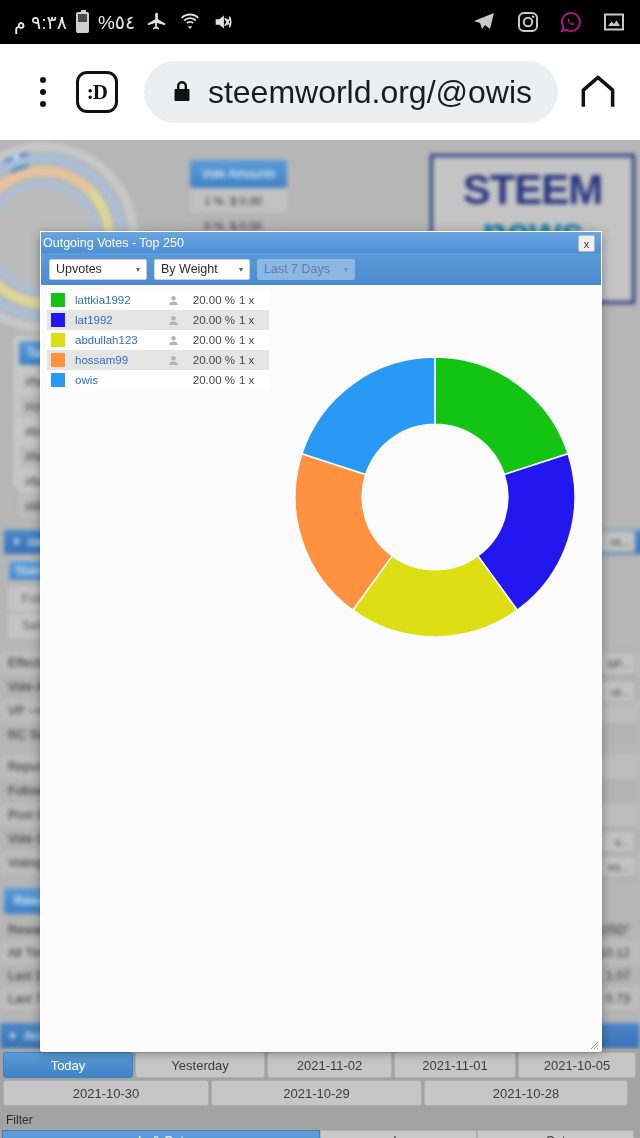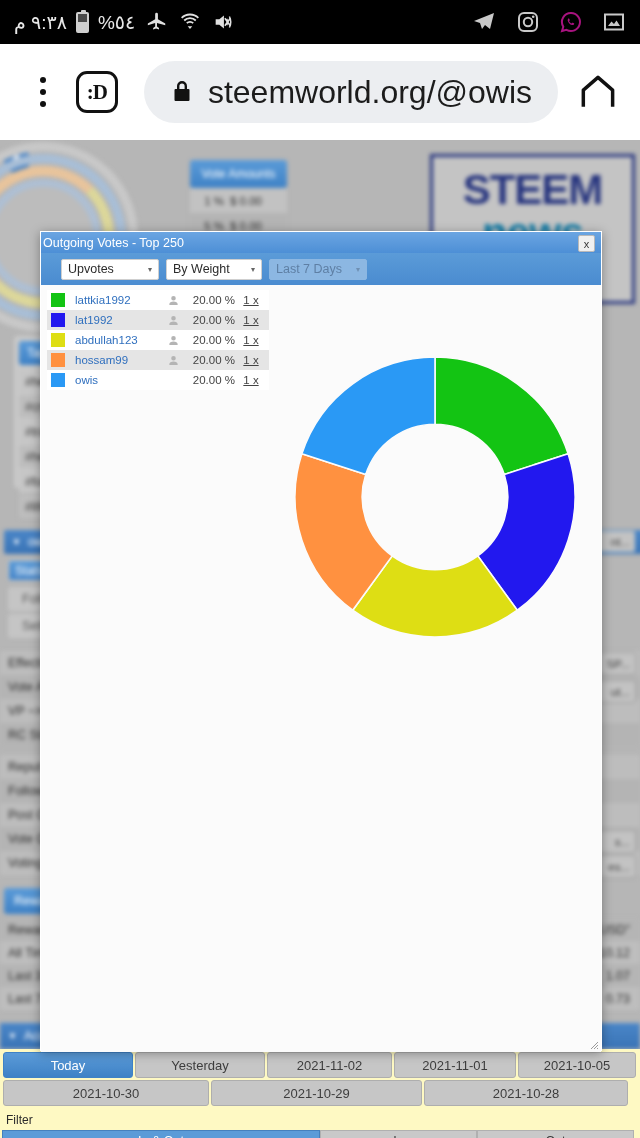--- a/index.html
+++ b/index.html
@@ -119,21 +119,21 @@
             display:flex; align-items:center; color:#2e2e2e; background:#bebebe; }
   .rewrow.alt { background:#b5b5b5; }
   .rewrow .lab { padding-left:8px; flex:1; }
   .rewrow .val { padding-right:10px; }
 
   .accfoot { position:absolute; left:0; top:883px; width:640px; height:26px;
              background:linear-gradient(#4a86c8,#3a74b6); color:#fff; font-size:12.5px;
              display:flex; align-items:center; padding-left:8px; }
 
   
-  .bottomsharp { position:absolute; left:0; top:909px; width:640px; height:89px; background:#fef9c3; }
+  .bottomsharp { position:absolute; left:0; top:909px; width:640px; height:89px; background:#a3a3a3; }
   .daytabs { display:flex; flex-wrap:wrap; padding:2px 2px 0 2px; }
   .daytab { height:26px; background:#c6c6c6; border:1px solid #aeaeae; border-radius:3px;
             margin:1px; font-size:13px; color:#3d3d3d; display:flex; align-items:center;
             justify-content:center; cursor:pointer; }
   .daytab.active { background:linear-gradient(#5b9bd8,#3f82c6); color:#fff; border-color:#3f82c6; }
   .filterlabel { font-size:12px; color:#2b2b2b; padding:6px 0 3px 6px; }
   .filtertabs { display:flex; padding:0 2px; }
   .ftab { height:22px; background:#c9c9c9; border:1px solid #b0b0b0; font-size:12.5px;
           color:#3a3a3a; display:flex; align-items:center; justify-content:center; cursor:pointer; }
   .ftab.active { background:#5b9bd8; color:#fff; border-color:#4580bd; }
@@ -150,21 +150,21 @@
     padding-left: 2px; position: relative;
   }
   .modal-close {
     position: absolute; right: 6px; top: 3px; width: 17px; height: 17px;
     background: #f0f0f0; border: 1px solid #b9b9b9; border-radius: 2px;
     font-size: 11px; color: #3a3a3a; display: flex; align-items: center;
     justify-content: center; cursor: pointer;
   }
   .modal-ctrls {
     height: 32px; background: linear-gradient(#5b9bd8,#4a8bd0);
-    display: flex; align-items: center; padding-left: 20px; gap: 7px;
+    display: flex; align-items: center; padding-left: 8px; gap: 7px;
   }
   .sel {
     height: 21px; background: #fff; border: 1px solid #cfcfcf; border-radius: 2px;
     display: flex; align-items: center; padding: 0 6px; font-size: 12.5px;
     color: #2b2b2b; cursor: pointer; position: relative;
   }
   .sel .caret { margin-left: auto; padding-left: 10px; font-size: 8px; color: #666; }
   .sel.s1 { width: 98px; }
   .sel.s2 { width: 96px; }
   .sel.s3 { width: 98px; background: #8cb7e2; border-color: #8cb7e2; color: #5e7fa4; }
@@ -172,21 +172,21 @@
 
   .modal-body { position: relative; height: 767px; background: #fbfbfb; }
 
   .vlist { position: absolute; left: 6px; top: 5px; width: 222px; background:#fff; }
   .vrow { height: 20px; display: flex; align-items: center; font-size: 11.5px; cursor:pointer; }
   .vrow.alt { background: #e5e5e5; }
   .swatch { width: 14px; height: 14px; margin: 0 10px 0 4px; flex: none; }
   .vname { color: #2f6fbe; flex: 1; }
   .vperson { width: 24px; display:flex; align-items:center; justify-content:center; }
   .vpct { width: 54px; text-align: right; color: #444; padding-right: 4px; }
-  .vcnt { width: 30px; text-align: center; color: #444; padding-right: 6px; text-decoration: underline; }
+  .vcnt { width: 30px; text-align: left; color: #444; padding-right: 6px; }
 
   .donutwrap { position: absolute; left: 244px; top: 62px; width: 300px; height: 300px; }
   .resize-handle {
     position:absolute; right:2px; bottom:2px; width:12px; height:12px; cursor:nwse-resize;
   }
 </style>
 </head>
 <body>
 
 <div id="root">

